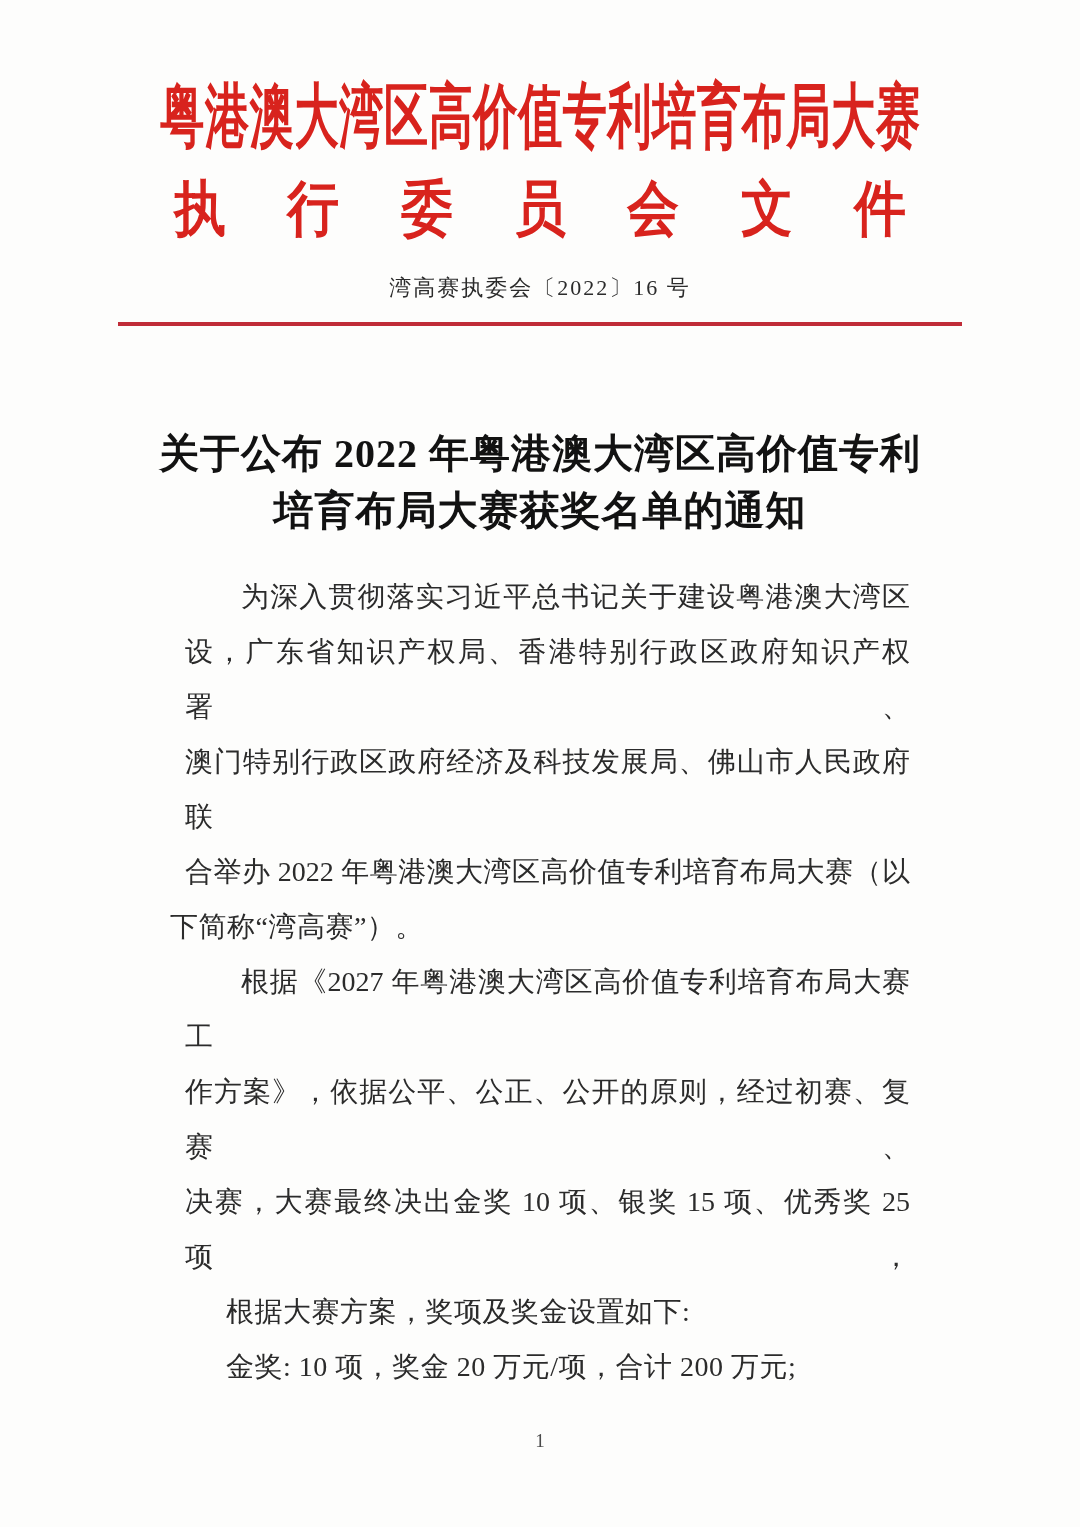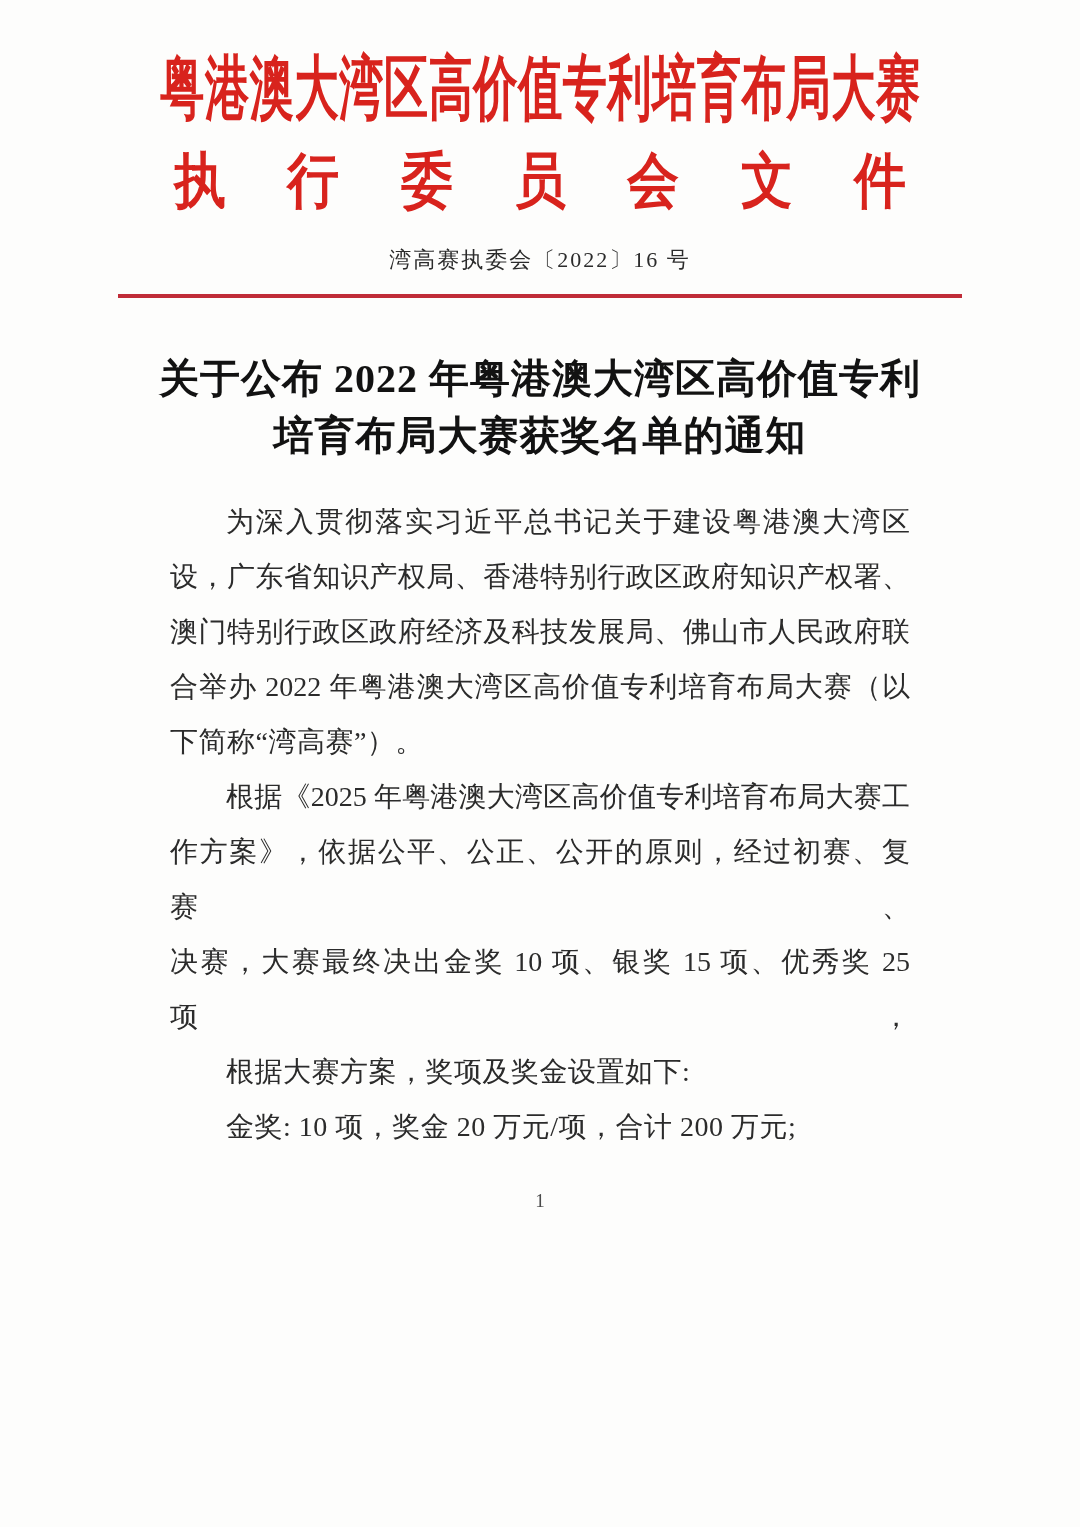--- a/index.html
+++ b/index.html
@@ -17,21 +17,21 @@
   }
   .page{
     position:relative;
     width:1080px;
     height:1527px;
     background:var(--page-bg);
     overflow:hidden;
   }
   
   .letterhead{
-    padding-top:52px;
+    padding-top:80px;
   }
   .lh1-wrap{
     display:flex;
     justify-content:center;
     width:740px;
     margin:0 auto;
   }
   .lh1{
     white-space:nowrap;
     font-size:70px;
@@ -66,21 +66,21 @@
     letter-spacing:2px;
   }
   .red-rule{
     width:844px;
     height:4px;
     margin:14px auto 0 auto;
     background:var(--rule-red);
   }
   
   .doc-title{
-    margin-top:52px;
+    margin-top:99px;
     text-align:center;
     font-size:40px;
     line-height:57px;
     font-weight:bold;
     color:var(--title-text);
     letter-spacing:1px;
   }
   .doc-title .t-line{display:block;}
   
   .doc-body{
@@ -92,20 +92,21 @@
   .body-line{
     line-height:55px;
     white-space:nowrap;
     letter-spacing:0.5px;
   }
   .body-line.fill{
     white-space:normal;
     text-align:justify;
     text-align-last:justify;
     letter-spacing:0;
+    margin-left:15px;
   }
   .body-line.indent{
     text-indent:2em;
   }
   
   .page-no{
     margin-top:36px;
     text-align:center;
     font-size:19px;
     color:#4a4a4a;
@@ -137,21 +138,21 @@
     <span class="t-line">关于公布 2022 年粤港澳大湾区高价值专利</span>
     <span class="t-line">培育布局大赛获奖名单的通知</span>
   </h1>
 
   <div class="doc-body">
       <div class="body-line indent fill">为深入贯彻落实习近平总书记关于建设粤港澳大湾区</div>
       <div class="body-line fill">设，广东省知识产权局、香港特别行政区政府知识产权署、</div>
       <div class="body-line fill">澳门特别行政区政府经济及科技发展局、佛山市人民政府联</div>
       <div class="body-line fill">合举办 2022 年粤港澳大湾区高价值专利培育布局大赛（以</div>
       <div class="body-line">下简称“湾高赛”）。</div>
-      <div class="body-line indent fill">根据《2025 年粤港澳大湾区高价值专利培育布局大赛工</div>
+      <div class="body-line indent fill">根据《2027 年粤港澳大湾区高价值专利培育布局大赛工</div>
       <div class="body-line fill">作方案》，依据公平、公正、公开的原则，经过初赛、复赛、</div>
       <div class="body-line fill">决赛，大赛最终决出金奖 10 项、银奖 15 项、优秀奖 25 项，</div>
       <div class="body-line indent">根据大赛方案，奖项及奖金设置如下:</div>
       <div class="body-line indent">金奖: 10 项，奖金 20 万元/项，合计 200 万元;</div>
     </div>
 
   <div class="page-no">1</div>
 
 </div>
 

